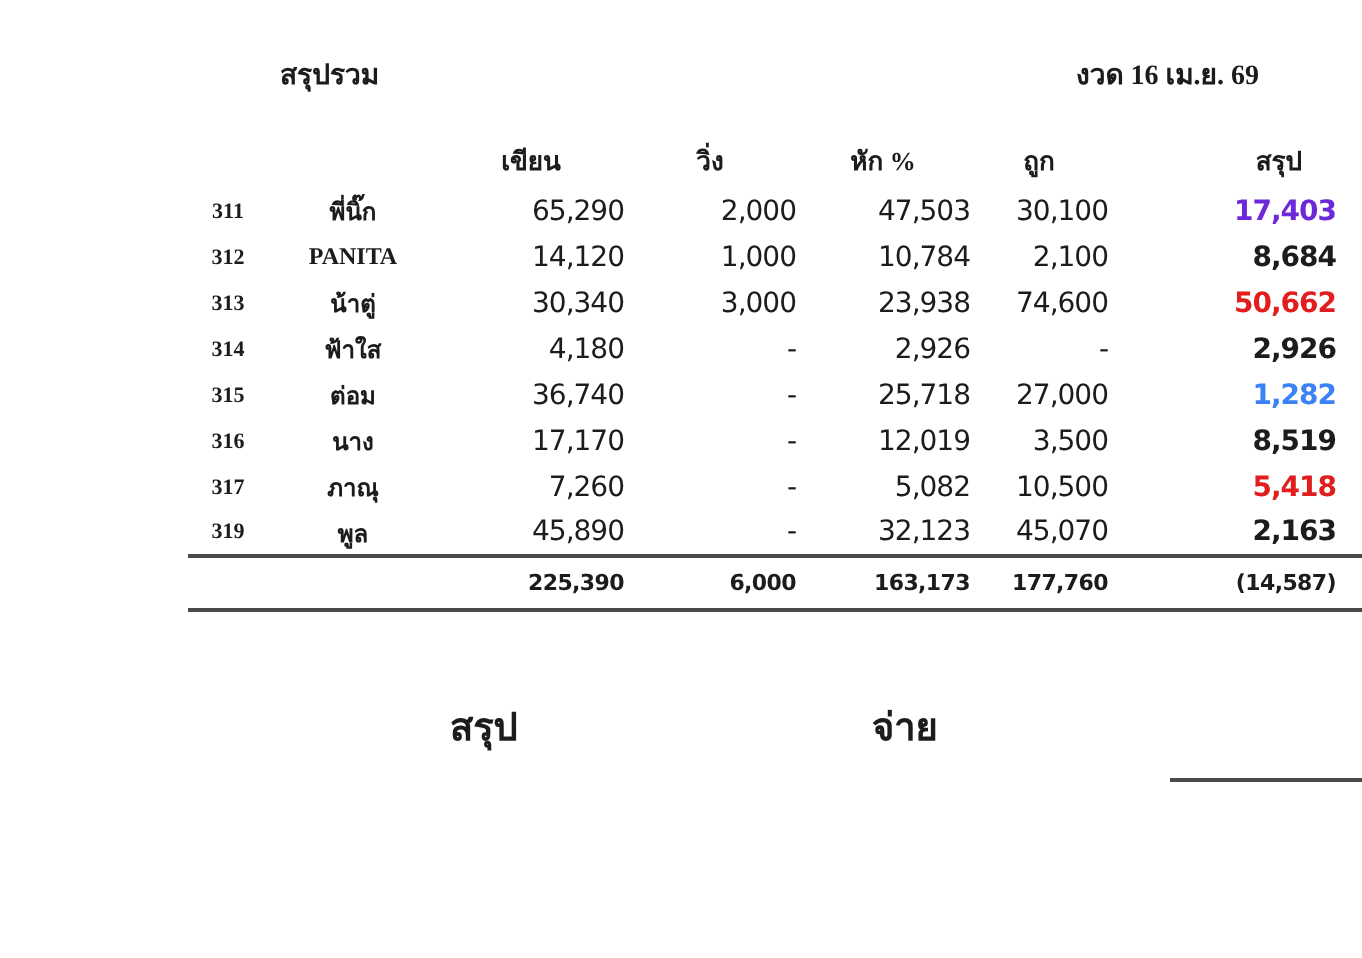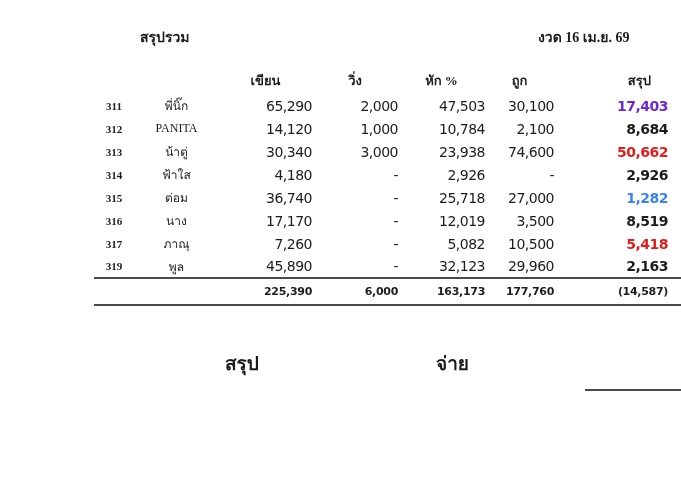--- a/index.html
+++ b/index.html
@@ -46,21 +46,21 @@
   thead th.h-total { padding-right: 34px; text-align: right; }
   thead th.h-written { text-align: center; }
 
   tbody tr.data-row { height: 23px; }
   td.cell-num {
     font-family: "Liberation Serif", serif;
     font-weight: bold; font-size: 11px; text-align: center;
   }
   td.cell-name {
     font-family: "Liberation Serif", serif;
-    font-weight: normal; font-size: 12px; text-align: center;
+    font-weight: bold; font-size: 12px; text-align: center;
   }
   td.num {
     font-family: "DejaVu Sans", sans-serif;
     font-size: 14px; font-weight: 400;
     text-align: right; letter-spacing: -0.5px;
   }
   td.cell-total {
     font-weight: bold; font-size: 14px;
     padding-right: 17px;
   }
@@ -186,21 +186,21 @@
         <td class="num">5,082</td>
         <td class="num">10,500</td>
         <td class="num cell-total" style="color: rgb(226, 29, 29); text-align: right;">5,418</td>
       </tr>
       <tr class="data-row">
         <td class="cell-num">319</td>
         <td class="cell-name">พูล</td>
         <td class="num">45,890</td>
         <td class="num">-</td>
         <td class="num">32,123</td>
-        <td class="num">29,960</td>
+        <td class="num">45,070</td>
         <td class="num cell-total" style="color: rgb(28, 28, 28);">2,163</td>
       </tr>
       <tr class="totals-row">
         <td></td>
         <td></td>
         <td>225,390</td>
         <td>6,000</td>
         <td>163,173</td>
         <td>177,760</td>
         <td class="cell-total">(14,587)</td>

